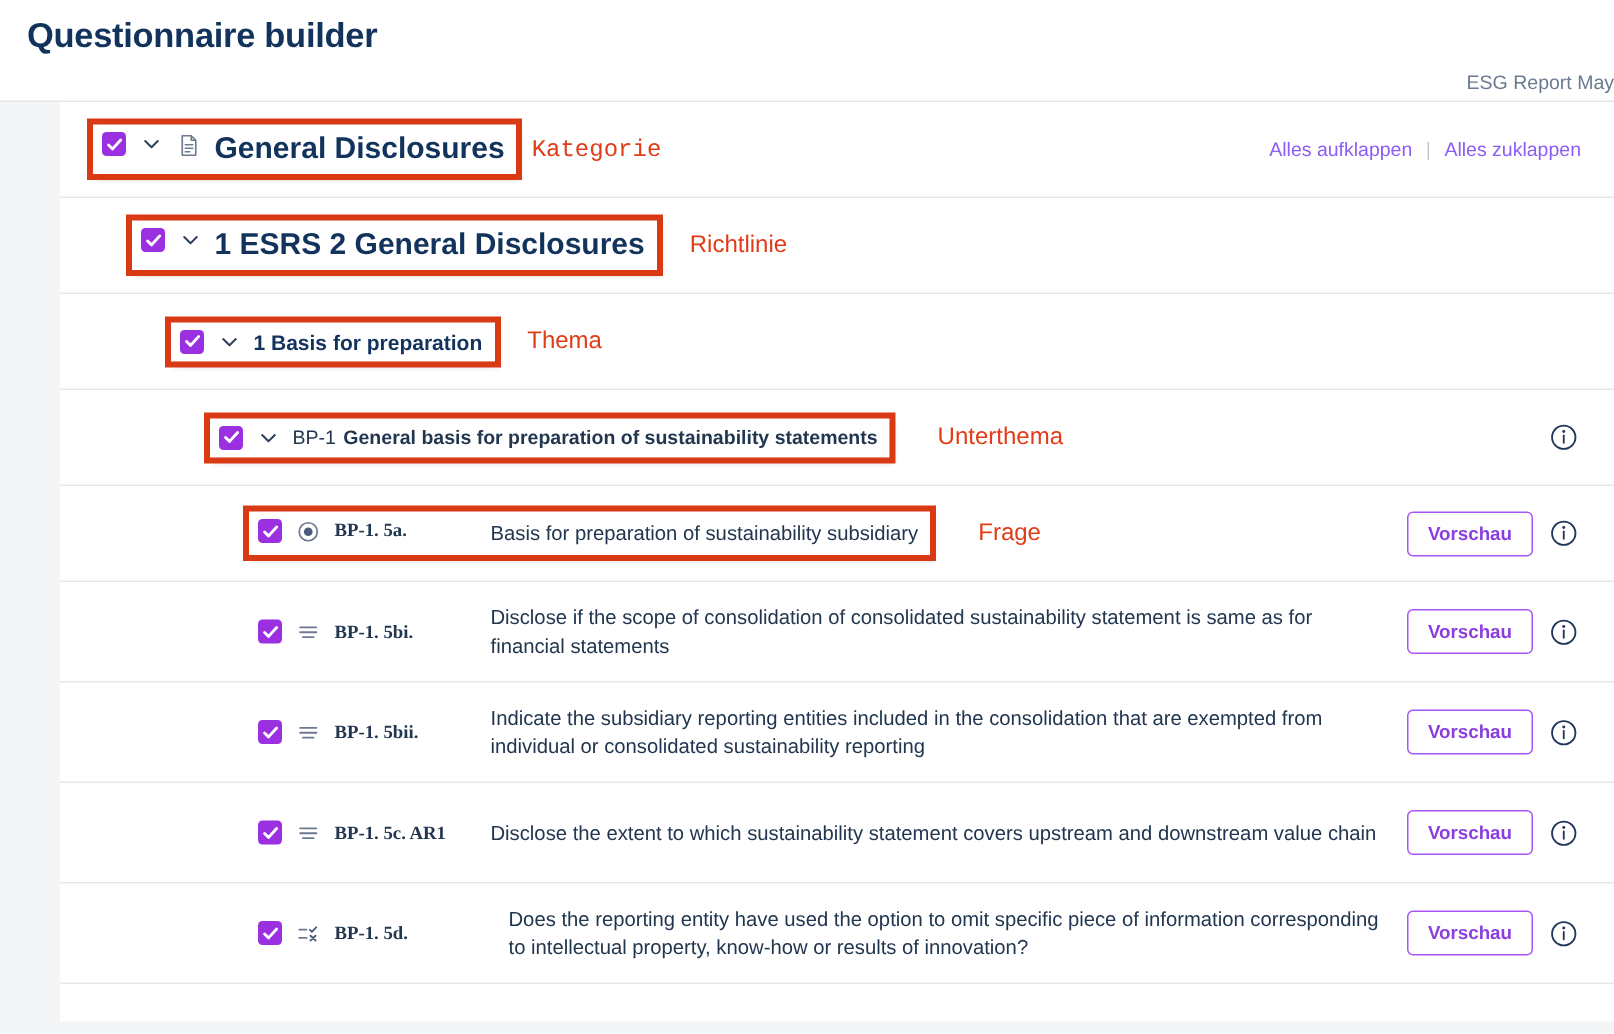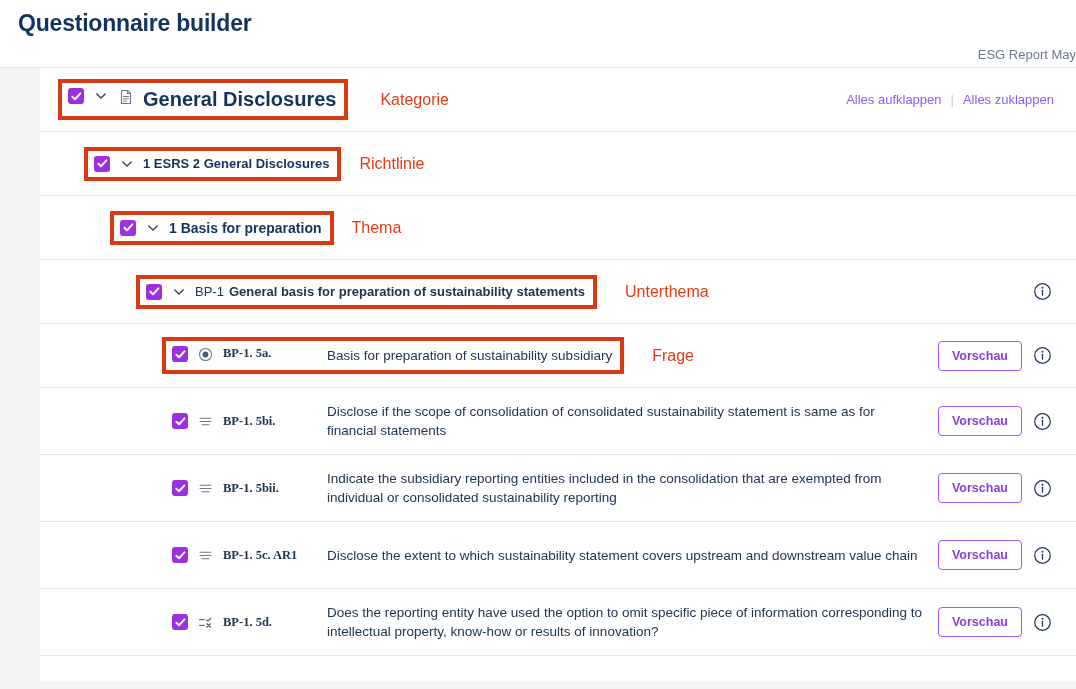--- a/index.html
+++ b/index.html
@@ -121,21 +121,21 @@
     height: 17px;
     min-width: 17px;
     margin-right: 9px;
     display: inline-flex;
     align-items: center;
     justify-content: center;
     color: #4a5c78;
   }
 
   .lbl-xl  { font-size: 20px; font-weight: bold; color: #12335c; white-space: nowrap; }
-  .lbl-lg  { font-size: 13px; font-weight: bold; color: #12335c; white-space: nowrap; }
+  .lbl-lg  { font-size: 20px; font-weight: bold; color: #12335c; white-space: nowrap; }
   .lbl-md  { font-size: 14px; font-weight: bold; color: #12335c; white-space: nowrap; }
   .lbl-sub { font-size: 13px; font-weight: normal; color: #22364f; white-space: nowrap; }
 
   .qcode {
     font-size: 12.5px;
     font-weight: bold;
     color: #22364f;
     white-space: nowrap;
     font-family: Liberation Serif, serif;
   }
@@ -236,21 +236,21 @@
         </span>
         <span class="ticon">
           <svg width="16" height="16" viewBox="0 0 16 16">
             <path d="M3.5 1.5 h6 l3 3 v10 h-9 z" fill="none" stroke="#6b7a90" stroke-width="1.1" stroke-linejoin="round"></path>
             <path d="M9.5 1.5 v3 h3" fill="none" stroke="#6b7a90" stroke-width="1.1" stroke-linejoin="round"></path>
             <path d="M5.5 7.5 h5 M5.5 9.8 h5 M5.5 12.1 h3" stroke="#6b7a90" stroke-width="1" stroke-linecap="round"></path>
           </svg>
         </span>
         <span class="lbl-xl">General Disclosures</span>
       </div>
-      <span class="annot" style="margin-left:36px;">Kategorie</span>
+      <span class="annot" style="margin-left:10px;font-family:Liberation Mono, monospace;">Kategorie</span>
     </div>
     <div class="toplinks">
       <span class="toplink">Alles aufklappen</span>
       <span class="divider-v">|</span>
       <span class="toplink">Alles zuklappen</span>
     </div>
   </div>
 
   <div class="row">
     <div class="row-main ind1">
@@ -446,21 +446,21 @@
             </svg>
         </span>
         <span class="ticon">
           <svg width="15" height="15" viewBox="0 0 16 16">
             <path d="M1.6 5 h5.2 M1.6 11 h5.2" stroke="#6b7a90" stroke-width="1.25" stroke-linecap="round"></path>
             <path d="M9.2 5.2 L10.6 6.6 L13.6 3.4" fill="none" stroke="#4a5c78" stroke-width="1.3" stroke-linecap="round" stroke-linejoin="round"></path>
             <path d="M9.6 9.4 L13.2 12.8 M13.2 9.4 L9.6 12.8" stroke="#4a5c78" stroke-width="1.3" stroke-linecap="round"></path>
           </svg>
         </span>
         <span class="qcode qcode-wide">BP-1. 5d.</span>
-        <span class="qtext" style="max-width:630px;">Does the reporting entity have used the option to omit specific piece of information corresponding to intellectual property, know-how or results of innovation?</span>
+        <span class="qtext" style="max-width:630px;margin-left:12px;">Does the reporting entity have used the option to omit specific piece of information corresponding to intellectual property, know-how or results of innovation?</span>
       </div>
     </div>
     <div class="row-right">
       <button class="btn-preview">Vorschau</button>
       <span class="info">
         <svg width="19" height="19" viewBox="0 0 20 20">
           <circle cx="10" cy="10" r="8.2" fill="none" stroke="currentColor" stroke-width="1.3"></circle>
           <circle cx="10" cy="6" r="1.05" fill="currentColor"></circle>
           <path d="M10 8.7 v5.2" stroke="currentColor" stroke-width="1.3" stroke-linecap="round"></path>
         </svg>

